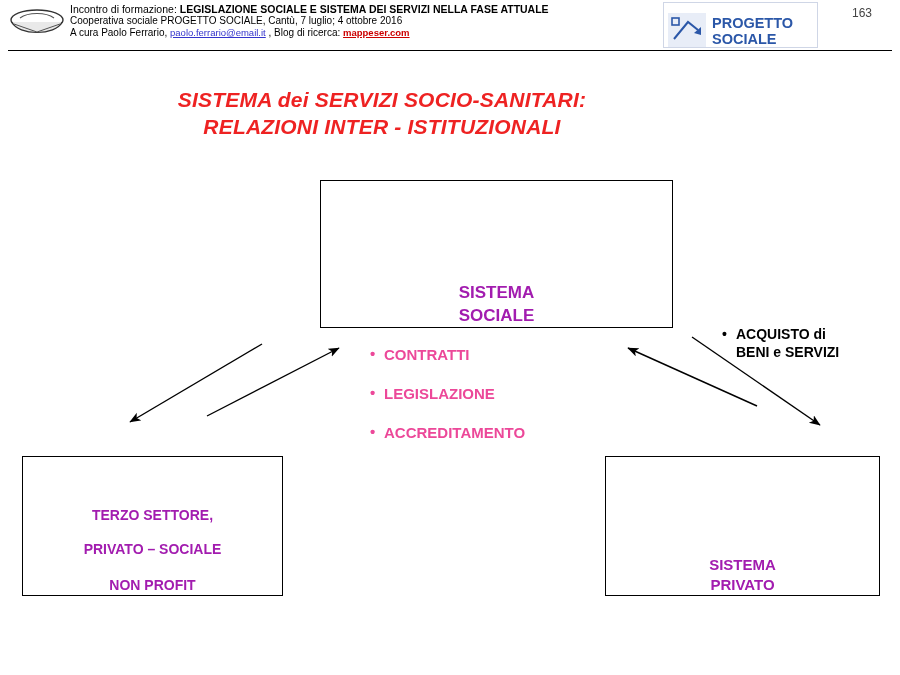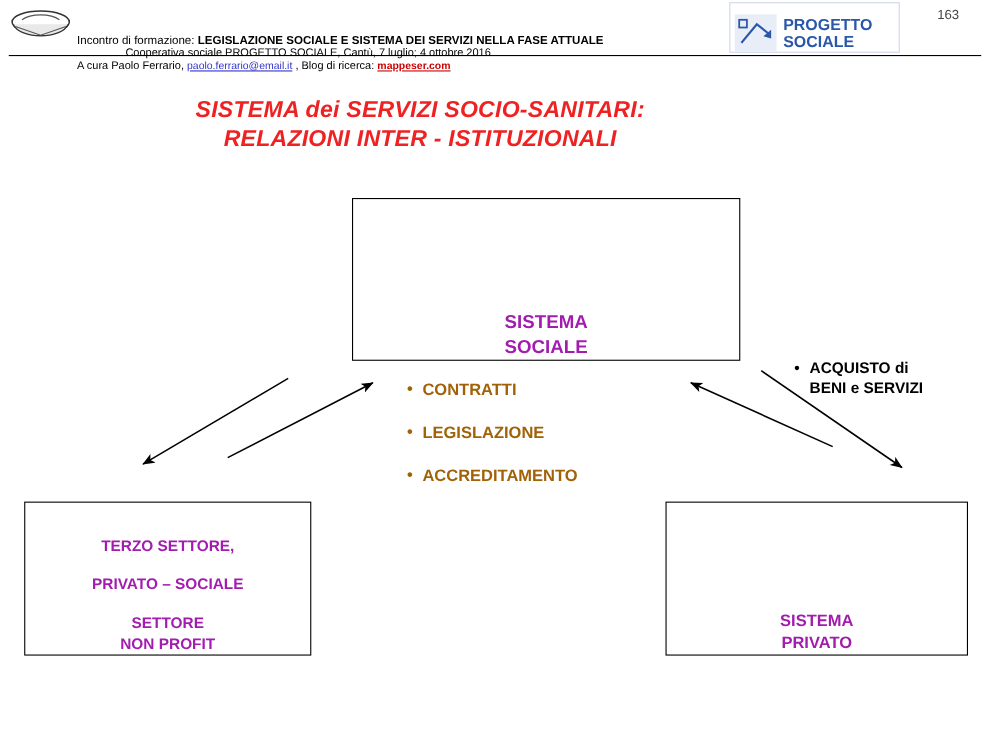--- a/index.html
+++ b/index.html
@@ -36,28 +36,26 @@
   }
   .header-text {
     position: absolute;
     left: 70px; top: 3px;
     width: 570px;
   }
   .hdr-line1 {
     font-size: 10.5px;
     line-height: 12px;
     color: #000;
-    margin-top: 28px;
   }
   .hdr-line1 b { font-weight: bold; }
   .hdr-line2 {
     font-size: 10px;
     line-height: 12px;
     color: #000;
-    margin-left: 44px;
   }
   .hdr-line3 {
     font-size: 10px;
     line-height: 12px;
     color: #000;
   }
   .hdr-link {
     color: #3333cc;
     font-size: 9.5px;
   }
@@ -140,21 +138,21 @@
     line-height: 20px;
   }
 
   
   .center-list {
     position: absolute;
     left: 370px; top: 346px;
     width: 240px;
     font-weight: bold;
     font-size: 15px;
-    color: #a16207;
+    color: #ec4899;
   }
   .center-list li {
     margin: 0 0 22px 0;
     list-style: none;
     position: relative;
     padding-left: 14px;
     white-space: nowrap;
   }
   .center-list li:before {
     content: "\2022";
@@ -259,21 +257,20 @@
     <div>SISTEMA</div>
     <div>SOCIALE</div>
   </div>
 </div>
 
 <div class="box" id="box-third-sector">
   <div>
     <div>TERZO SETTORE,</div>
     <div>PRIVATO – SOCIALE</div>
     <div style="line-height:19px;margin-top:10px;">
-      <div>SETTORE</div>
       <div>NON PROFIT</div>
     </div>
   </div>
 </div>
 
 <div class="box" id="box-private">
   <div>
     <div>SISTEMA</div>
     <div>PRIVATO</div>
   </div>

